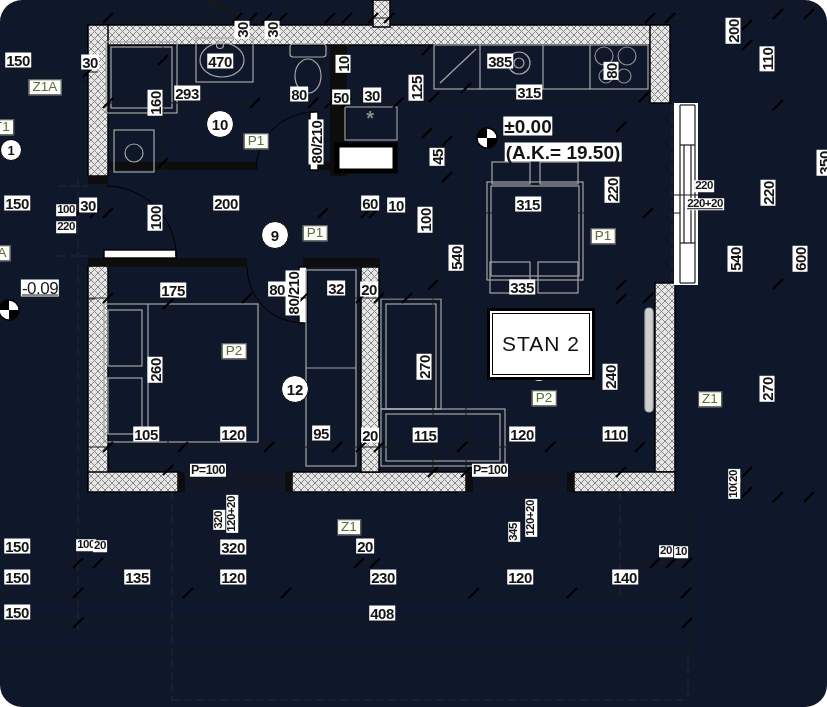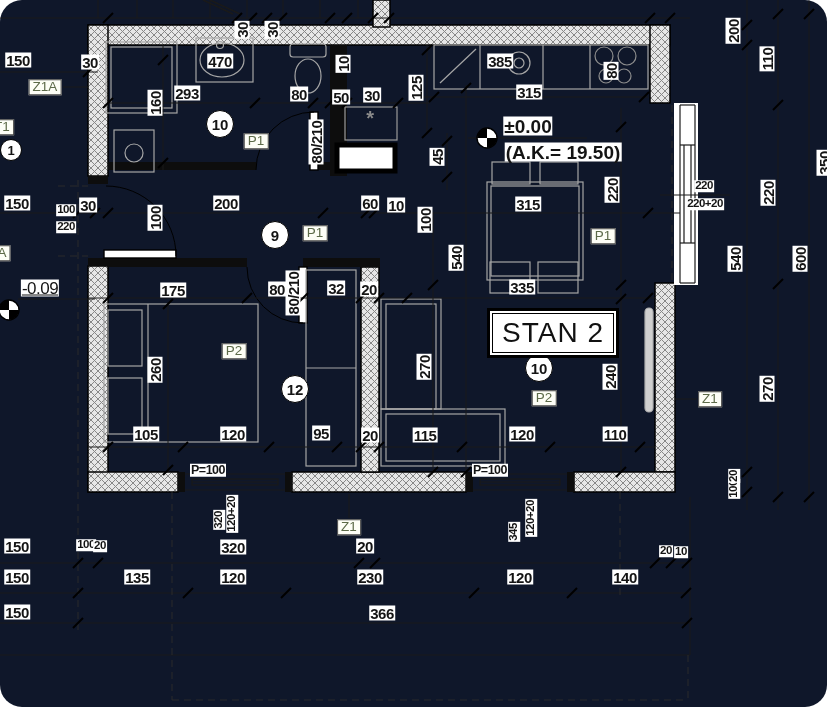--- a/index.html
+++ b/index.html
@@ -17,21 +17,21 @@
   .star{font-size:20px;color:#8a8a8a;background:none;font-weight:bold;}
   .rot{transform:translate(-50%,-50%) rotate(-90deg);}
   .box{font-size:13.5px;font-weight:normal;color:#5d6b49;border:1px solid #444;
        background:#fdfef6;padding:0 3px;letter-spacing:0;}
   .circ{width:26px;height:26px;border:1.7px solid #000;border-radius:50%;
         display:flex;align-items:center;justify-content:center;
         font-size:15px;font-weight:bold;background:#fff;padding:0;}
   .circ-sm{width:20px;height:20px;font-size:13px;border-width:1.4px;}
   #stan-box{position:absolute;left:487px;top:308px;border:3.5px solid #000;
             background:#fff;padding:2px;}
-  #stan-inner{border:1.5px solid #000;padding:3px 9px;font-size:28px;
+  #stan-inner{border:1.5px solid #000;padding:18px 9px;font-size:21px;
               letter-spacing:1px;color:#111;}
   #watermark{position:absolute;left:140px;top:340px;width:600px;font-size:44px;
              color:#e2e2e2;letter-spacing:3px;white-space:nowrap;z-index:3;
              pointer-events:none;font-weight:bold;opacity:.8;}
 </style>
 </head>
 <body>
 
 <div id="plan">
 
@@ -318,21 +318,21 @@
       <span class="lbl dim sm" style="left: 66px; top: 227px;">220</span>
       <span class="lbl dim" style="left: 88px; top: 205px;">30</span>
       <span class="lbl dim rot" style="left: 155px; top: 218px;">100</span>
       <span class="lbl dim" style="left: 226px; top: 203px;">200</span>
       <span class="lbl dim" style="left: 370px; top: 203px;">60</span>
       <span class="lbl dim" style="left: 396px; top: 205px;">10</span>
       <span class="lbl dim rot" style="left: 425px; top: 220px;">100</span>
       <span class="lbl dim" style="left: 528px; top: 204px;">315</span>
       <span class="lbl dim rot" style="left: 612px; top: 190px;">220</span>
       <span class="lbl dim sm" style="left: 704px; top: 186px;">220</span>
-      <span class="lbl dim sm" style="left: 705px; top: 204px;">220+20</span>
+      <span class="lbl dim sm" style="left: 705px; top: 204px; text-decoration: underline;">220+20</span>
       <span class="lbl dim rot" style="left: 456px; top: 258px;">540</span>
       <span class="lbl dim" style="left: 522px; top: 287px;">335</span>
       <span class="lbl dim" style="left: 173px; top: 290px;">175</span>
       <span class="lbl dim" style="left: 277px; top: 289px;">80</span>
       <span class="lbl dim rot" style="left: 293px; top: 293px;">80/210</span>
       <span class="lbl dim" style="left: 336px; top: 288px;">32</span>
       <span class="lbl dim" style="left: 369px; top: 289px;">20</span>
       <span class="lbl dim rot" style="left: 155px; top: 370px;">260</span>
       <span class="lbl dim rot" style="left: 424px; top: 367px;">270</span>
       <span class="lbl dim rot" style="left: 610px; top: 377px;">240</span>
@@ -352,25 +352,25 @@
       <span class="lbl dim" style="left: 17px; top: 546px;">150</span>
       <span class="lbl dim sm" style="left: 86px; top: 545px;">100</span>
       <span class="lbl dim sm" style="left: 100px; top: 546px;">20</span>
       <span class="lbl dim" style="left: 233px; top: 547px;">320</span>
       <span class="lbl dim" style="left: 365px; top: 546px;">20</span>
       <span class="lbl dim sm" style="left: 666px; top: 551px;">20</span>
       <span class="lbl dim sm" style="left: 681px; top: 552px;">10</span>
       <span class="lbl dim" style="left: 17px; top: 577px;">150</span>
       <span class="lbl dim" style="left: 137px; top: 577px;">135</span>
       <span class="lbl dim" style="left: 233px; top: 577px;">120</span>
-      <span class="lbl dim" style="left: 370px; top: 577px;">230</span>
+      <span class="lbl dim" style="left: 383px; top: 577px;">230</span>
       <span class="lbl dim" style="left: 520px; top: 577px;">120</span>
       <span class="lbl dim" style="left: 625px; top: 577px;">140</span>
       <span class="lbl dim" style="left: 17px; top: 612px;">150</span>
-      <span class="lbl dim" style="left: 382px; top: 613px;">366</span>
+      <span class="lbl dim" style="left: 382px; top: 613px;">408</span>
       <span class="lbl dim rot" style="left: 733px; top: 31px;">200</span>
       <span class="lbl dim rot" style="left: 767px; top: 59px;">110</span>
       <span class="lbl dim rot" style="left: 768px; top: 193px;">220</span>
       <span class="lbl dim rot" style="left: 735px; top: 259px;">540</span>
       <span class="lbl dim rot" style="left: 800px; top: 259px;">600</span>
       <span class="lbl dim rot" style="left: 767px; top: 389px;">270</span>
       <span class="lbl dim sm rot" style="left: 734px; top: 489px;">100</span>
       <span class="lbl dim sm rot" style="left: 734px; top: 476px;">20</span>
       <span class="lbl dim rot" style="left: 824px; top: 163px;">350</span>
       <span class="lbl dim star" style="left: 370px; top: 118px;">*</span>

